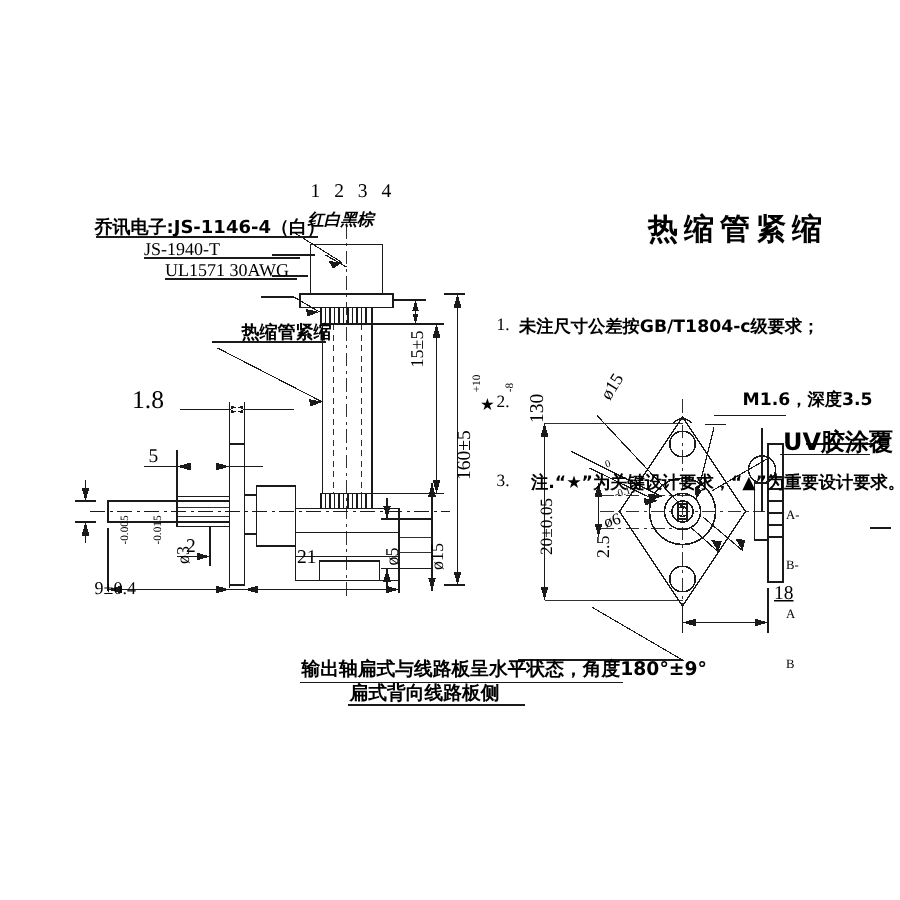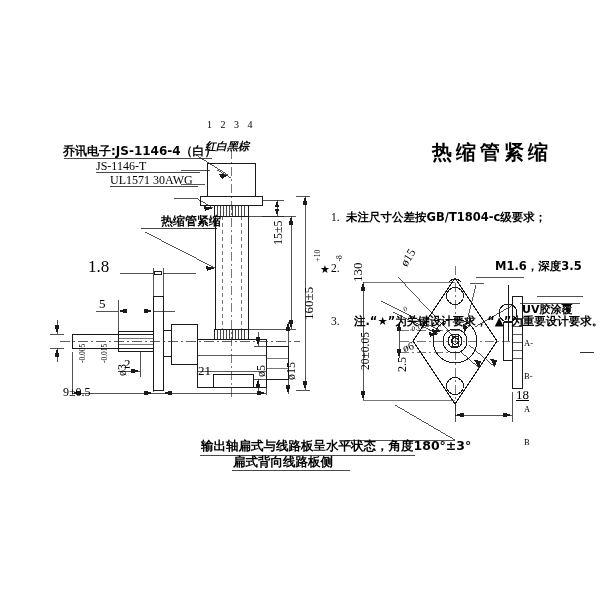--- a/index.html
+++ b/index.html
@@ -206,41 +206,41 @@
 
     <g stroke-width="0.8">
       <path d="M200 455h215"></path>
       <path d="M232 470h118"></path>
     </g>
 
     <path d="M580 352h14" stroke-width="0.9"></path>
   </g>
 </svg>
 
-<div class="t num" style="left:207px;top:120px;font-size:10px;letter-spacing:3px;">1 2 3 4</div>
+<div class="t num" style="left:207px;top:120px;font-size:13px;letter-spacing:3px;">1 2 3 4</div>
 <div class="t cn" style="left:205px;top:141px;font-size:11px;font-style:italic;">红白黑棕</div>
 <div class="t cn" style="left:63px;top:145px;font-size:12px;text-align:center;">乔讯电子:JS-1146-4（白）</div>
-<div class="t num" style="left:96px;top:160px;font-size:12px;">JS-1146-T</div>
+<div class="t num" style="left:96px;top:160px;font-size:12px;">JS-1940-T</div>
 <div class="t num" style="left:110px;top:174px;font-size:12px;text-align:right;">UL1571 30AWG</div>
 <div class="t cn" style="left:141px;top:215px;font-size:12px;margin-left:20px;">热缩管紧缩</div>
 
 <div class="t num" style="left:88px;top:258px;font-size:17px;">1.8</div>
 <div class="t num" style="left:99px;top:297px;font-size:13px;">5</div>
 <div class="t num" style="left:124px;top:357px;font-size:13px;">2</div>
 
 <div class="t" style="left:52px;top:392px;">
   <div class="rot" style="position:absolute;left:0;top:0;">
     <span class="num" style="font-size:12px;">ø3</span><span class="frac" style="font-size:7.5px;left:1px;top:-4px;">
       <i>-0.005</i>
       <i>-0.015</i>
     </span>
   </div>
 </div>
 
-<div class="t num" style="left:63px;top:386px;font-size:12px;">9±0.5</div>
+<div class="t num" style="left:63px;top:386px;font-size:12px;">9±0.4</div>
 <div class="t num" style="left:198px;top:364px;font-size:13px;">21</div>
 
 <div class="t num rot" style="left:272px;top:245px;font-size:12px;">15±5</div>
 
 <div class="t rot" style="left:288px;top:290px;">
   <span class="num" style="font-size:13px;">130</span><span class="frac" style="font-size:7.5px;left:1px;top:-5px;">
     <i>+10</i>
     <i>-8</i>
   </span>
 </div>
@@ -275,25 +275,25 @@
     <i>0</i>
     <i>-0.15</i>
   </span>
 </div>
 
 <div class="t num rot" style="left:360px;top:370px;font-size:11.5px;">20±0.05</div>
 <div class="t num rot" style="left:396px;top:372px;font-size:12px;">2.5</div>
 <div class="t num" style="left:516px;top:388px;font-size:13px;text-decoration:underline;">18</div>
 
 <div class="t cn" style="left:495px;top:261px;font-size:11.5px;">M1.6，深度3.5</div>
-<div class="t cn" style="left:522px;top:304px;font-size:11px;">UV胶涂覆</div>
+<div class="t cn" style="left:522px;top:287px;font-size:16px;">UV胶涂覆</div>
 
 <div class="t" style="left:524px;top:316px;font-size:8.5px;line-height:11px;text-align:left;">
   <div class="num">A-</div>
   <div class="num">B-</div>
   <div class="num">A</div>
   <div class="num">B</div>
 </div>
 
-<div class="t cn" style="left:201px;top:440px;font-size:12.5px;">输出轴扁式与线路板呈水平状态，角度180°±3°</div>
+<div class="t cn" style="left:201px;top:440px;font-size:12.5px;">输出轴扁式与线路板呈水平状态，角度180°±9°</div>
 <div class="t cn" style="left:233px;top:456px;font-size:12.5px;">扁式背向线路板侧</div>
 
 </div>
 
 </body></html>

